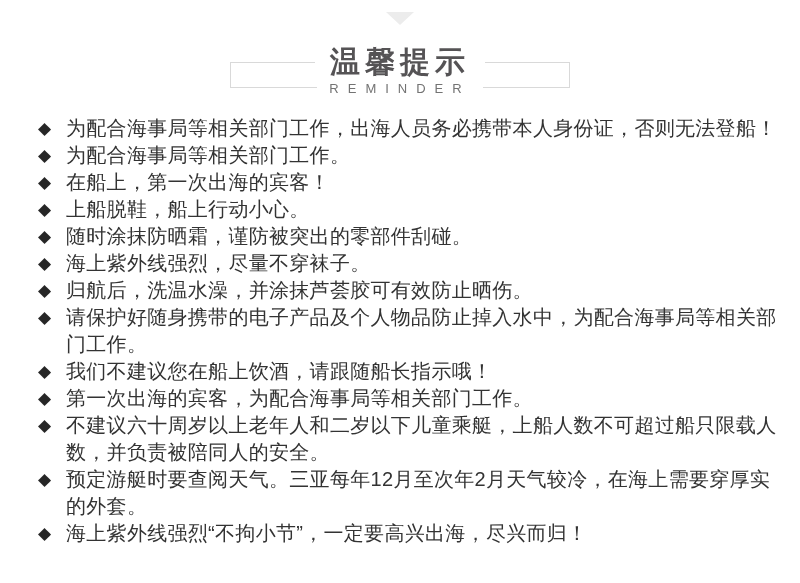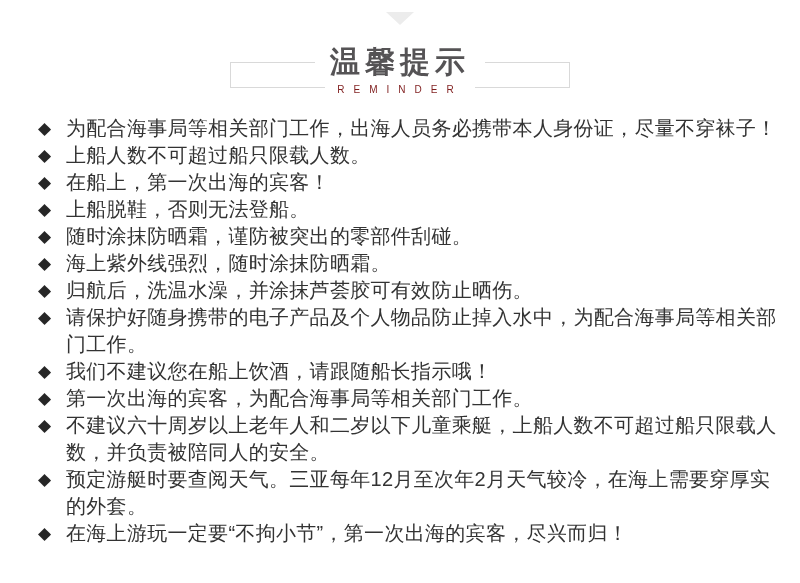--- a/index.html
+++ b/index.html
@@ -63,22 +63,22 @@
     position: relative;
     z-index: 1;
     text-align: center;
     line-height: 18px;
     height: 18px;
   }
   .subtitle-row .page-subtitle {
     display: inline-block;
     background: #ffffff;
     padding: 0 12px;
-    font-size: 10px;
-    color: #7f1d1d;
+    font-size: 13px;
+    color: #737373;
     letter-spacing: 9px;
   }
 
   
   .tips {
     list-style: none;
     margin-top: 18px;
     padding-left: 38px;
     padding-right: 18px;
   }
@@ -115,46 +115,46 @@
     <span class="page-title">温馨提示</span>
   </div>
   <div class="subtitle-row">
     <span class="page-subtitle">REMINDER</span>
   </div>
 </div>
 
 <ul class="tips" id="tips-list">
   <li class="tip">
     <span class="bullet">◆</span>
-    <span class="tip-text">为配合海事局等相关部门工作，出海人员务必携带本人身份证，尽量不穿袜子！</span>
+    <span class="tip-text">为配合海事局等相关部门工作，出海人员务必携带本人身份证，否则无法登船！</span>
   </li>
 
   <li class="tip">
     <span class="bullet">◆</span>
-    <span class="tip-text">上船人数不可超过船只限载人数。</span>
+    <span class="tip-text">为配合海事局等相关部门工作。</span>
   </li>
 
   <li class="tip">
     <span class="bullet">◆</span>
     <span class="tip-text">在船上，第一次出海的宾客！</span>
   </li>
 
   <li class="tip">
     <span class="bullet">◆</span>
-    <span class="tip-text">上船脱鞋，否则无法登船。</span>
+    <span class="tip-text">上船脱鞋，船上行动小心。</span>
   </li>
 
   <li class="tip">
     <span class="bullet">◆</span>
     <span class="tip-text">随时涂抹防晒霜，谨防被突出的零部件刮碰。</span>
   </li>
 
   <li class="tip">
     <span class="bullet">◆</span>
-    <span class="tip-text">海上紫外线强烈，随时涂抹防晒霜。</span>
+    <span class="tip-text">海上紫外线强烈，尽量不穿袜子。</span>
   </li>
 
   <li class="tip">
     <span class="bullet">◆</span>
     <span class="tip-text">归航后，洗温水澡，并涂抹芦荟胶可有效防止晒伤。</span>
   </li>
 
   <li class="tip">
     <span class="bullet">◆</span>
     <span class="tip-text">请保护好随身携带的电子产品及个人物品防止掉入水中，为配合海事局等相关部门工作。</span>
@@ -175,15 +175,15 @@
     <span class="tip-text">不建议六十周岁以上老年人和二岁以下儿童乘艇，上船人数不可超过船只限载人数，并负责被陪同人的安全。</span>
   </li>
 
   <li class="tip">
     <span class="bullet">◆</span>
     <span class="tip-text">预定游艇时要查阅天气。三亚每年12月至次年2月天气较冷，在海上需要穿厚实的外套。</span>
   </li>
 
   <li class="tip">
     <span class="bullet">◆</span>
-    <span class="tip-text">在海上游玩一定要“不拘小节”，第一次出海的宾客，尽兴而归！</span>
+    <span class="tip-text">海上紫外线强烈“不拘小节”，一定要高兴出海，尽兴而归！</span>
   </li>
 </ul>
 
 </body></html>

